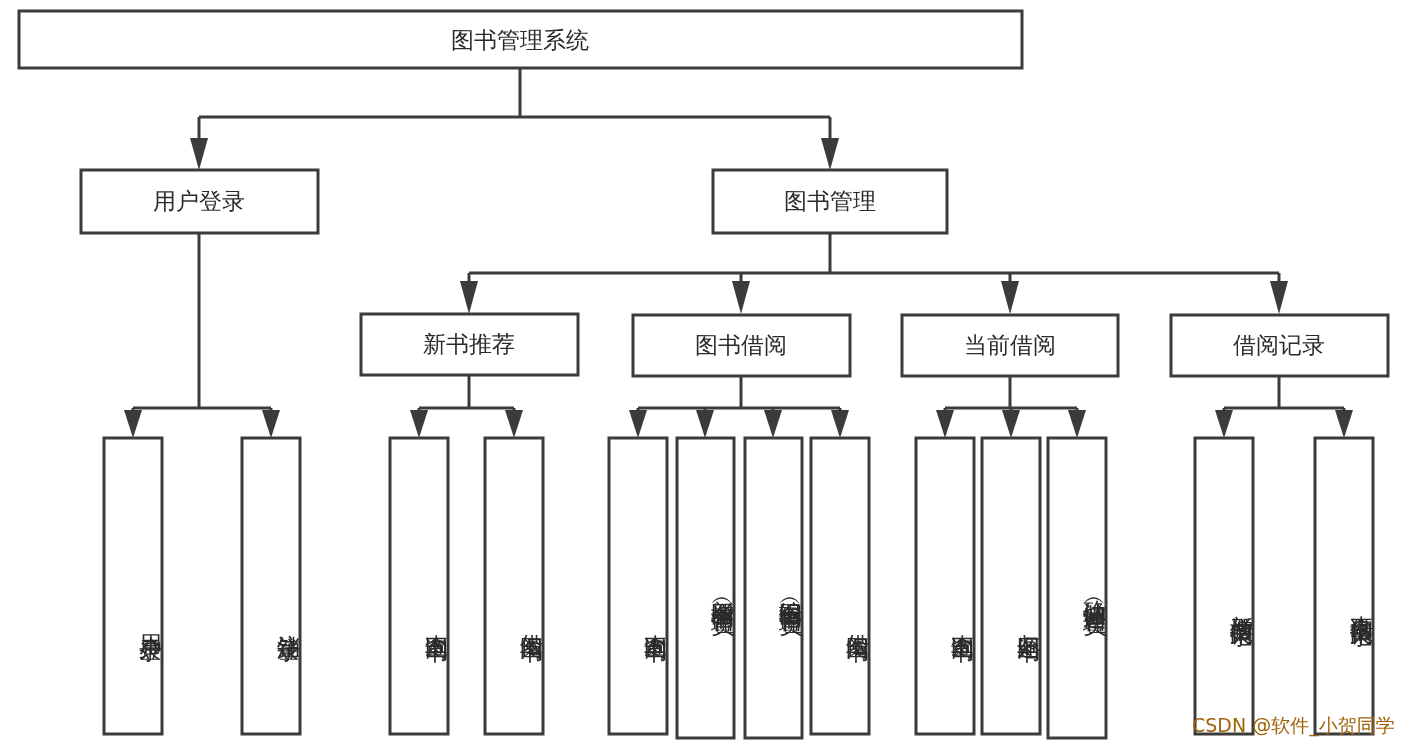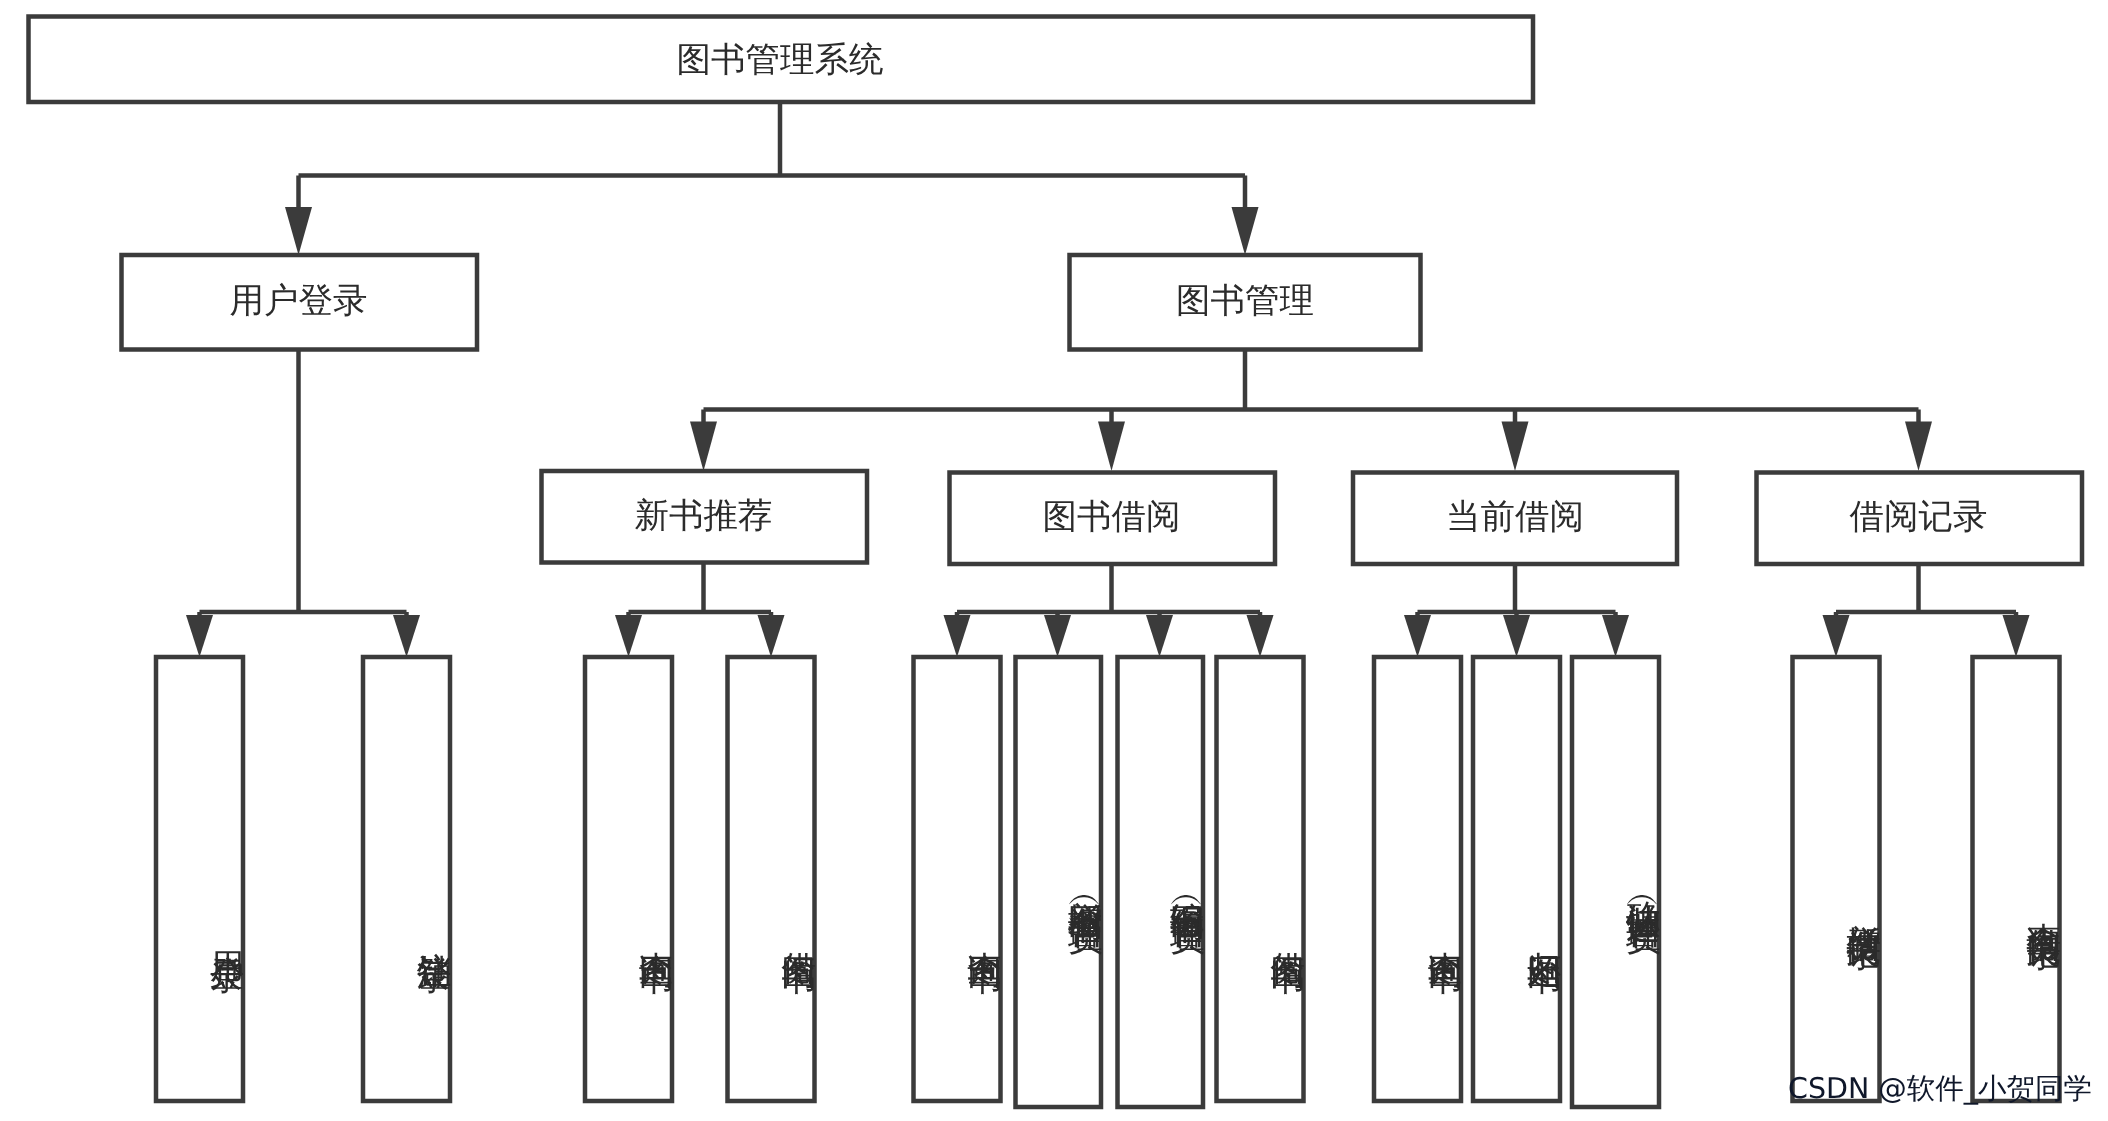--- a/index.html
+++ b/index.html
@@ -61,21 +61,21 @@
     white-space: nowrap;
     display: flex;
     align-items: flex-start;
     justify-content: center;
     pointer-events: none;
   }
   .watermark {
     position: absolute;
     font-family: "DejaVu Sans", "Liberation Sans", sans-serif;
     font-size: 19px;
-    color: #0f172a;
+    color: #a16207;
     white-space: nowrap;
   }
 </style>
 </head>
 <body>
 
 <div id="diagram-root">
 
   <svg id="tree-svg" viewBox="0 0 1405 747" xmlns="http://www.w3.org/2000/svg">
 

